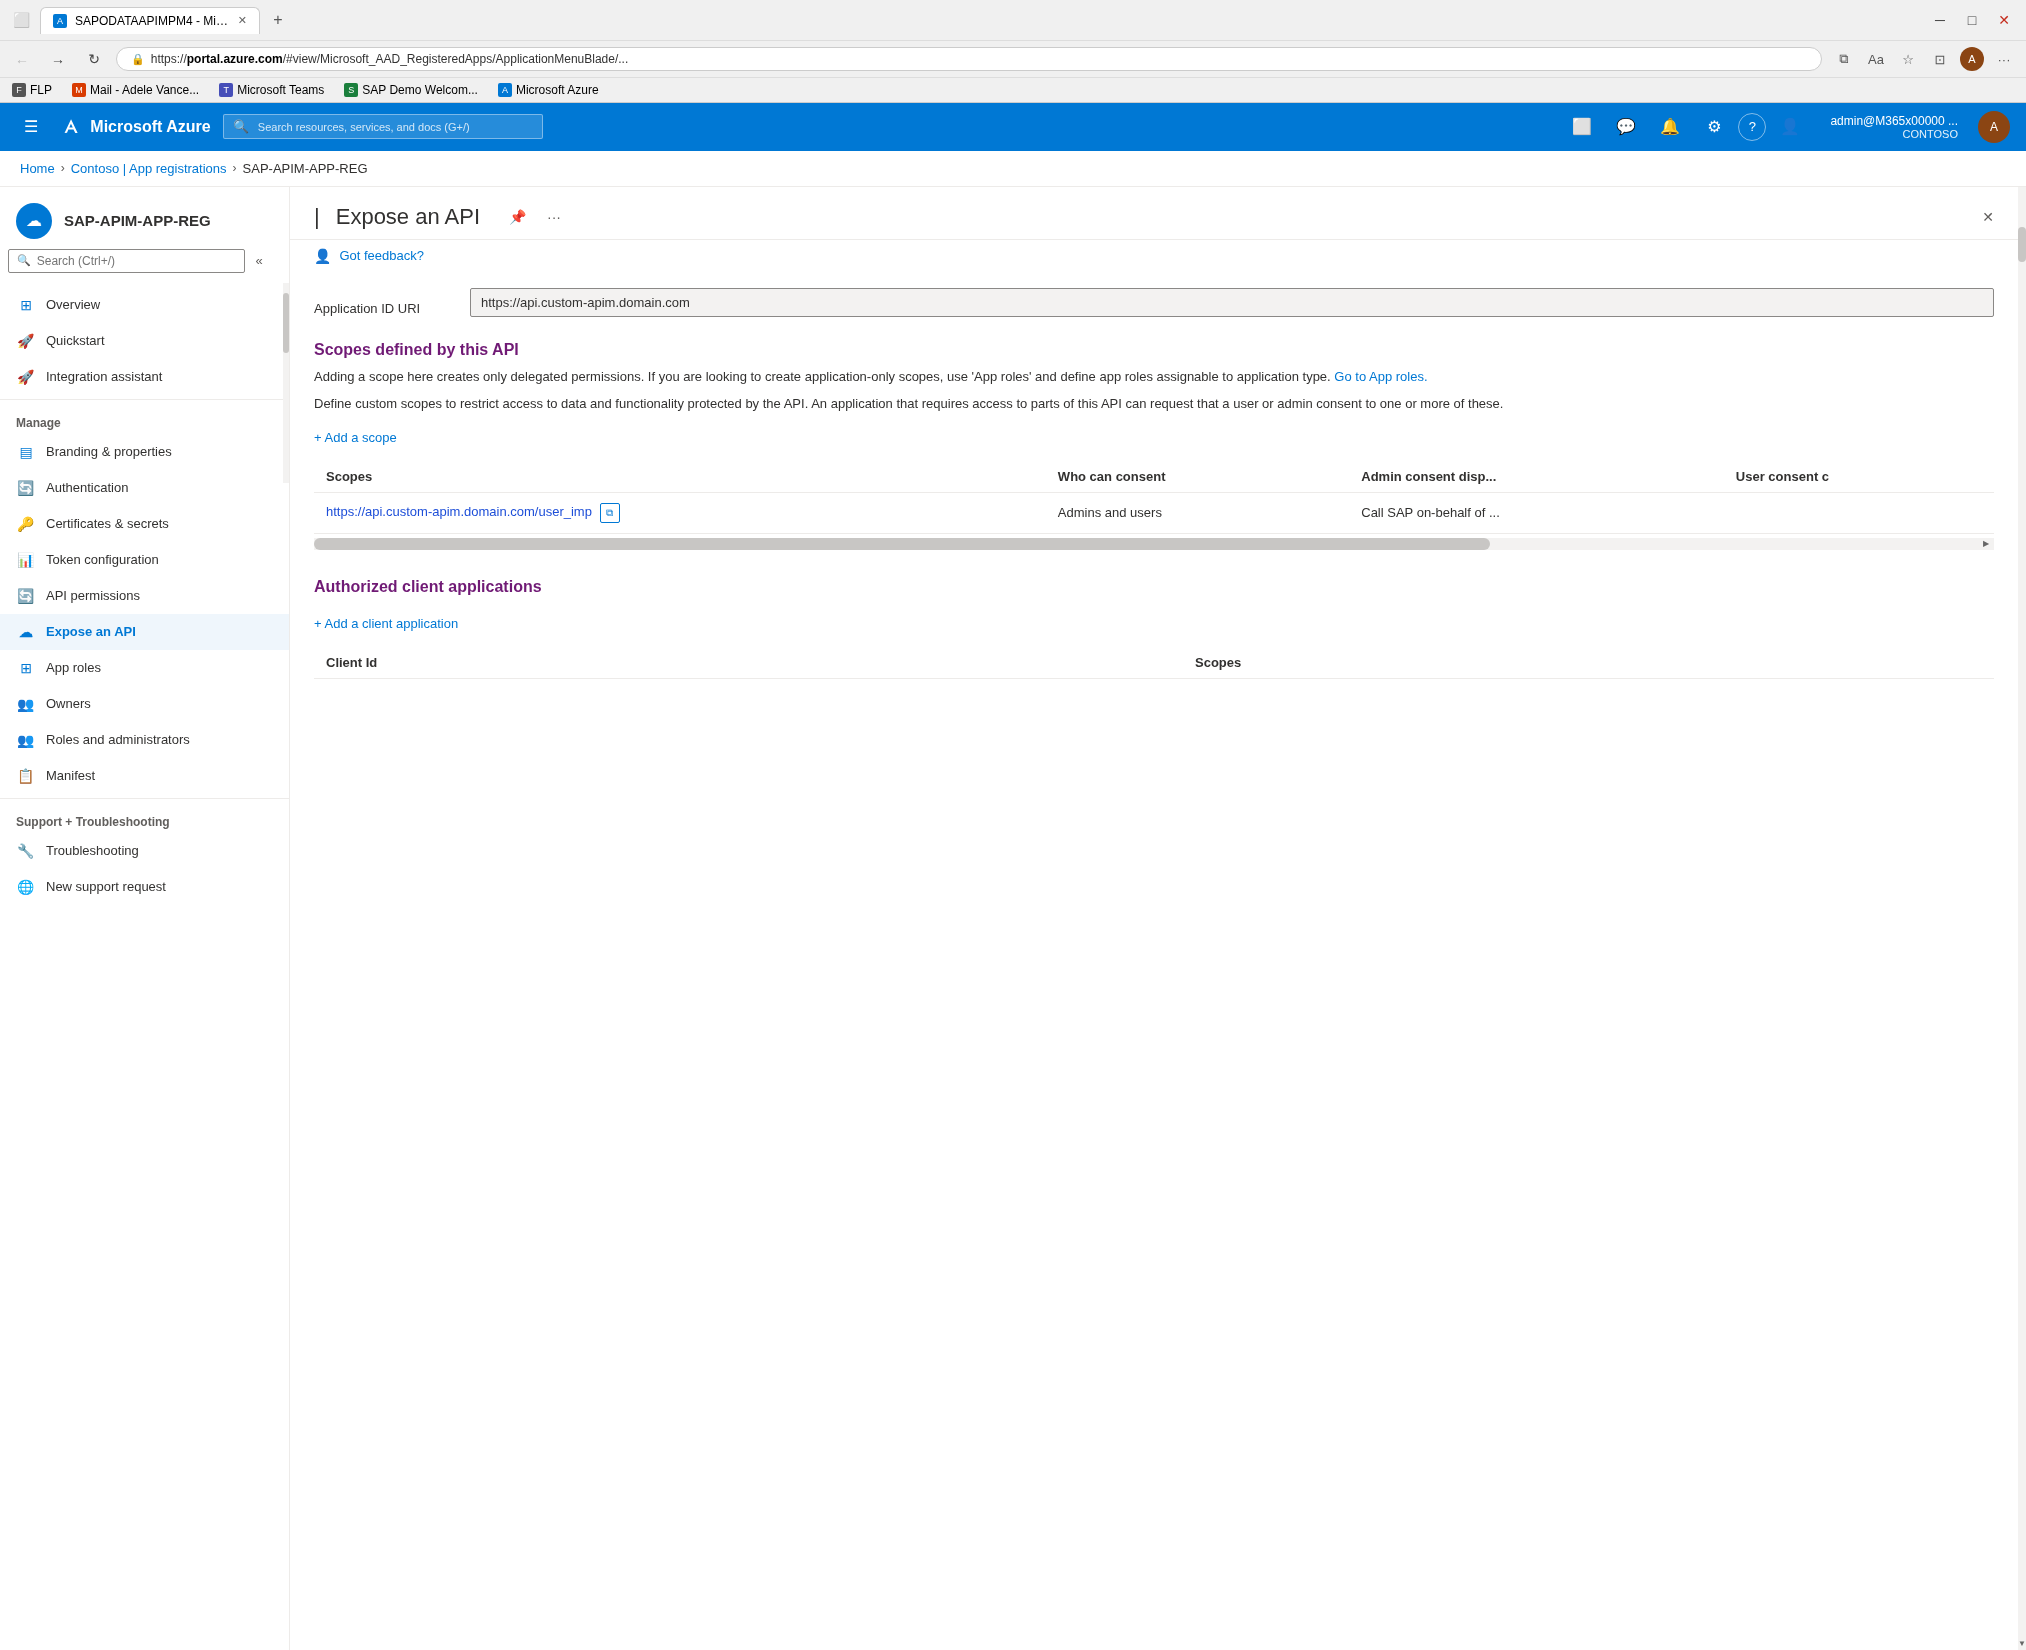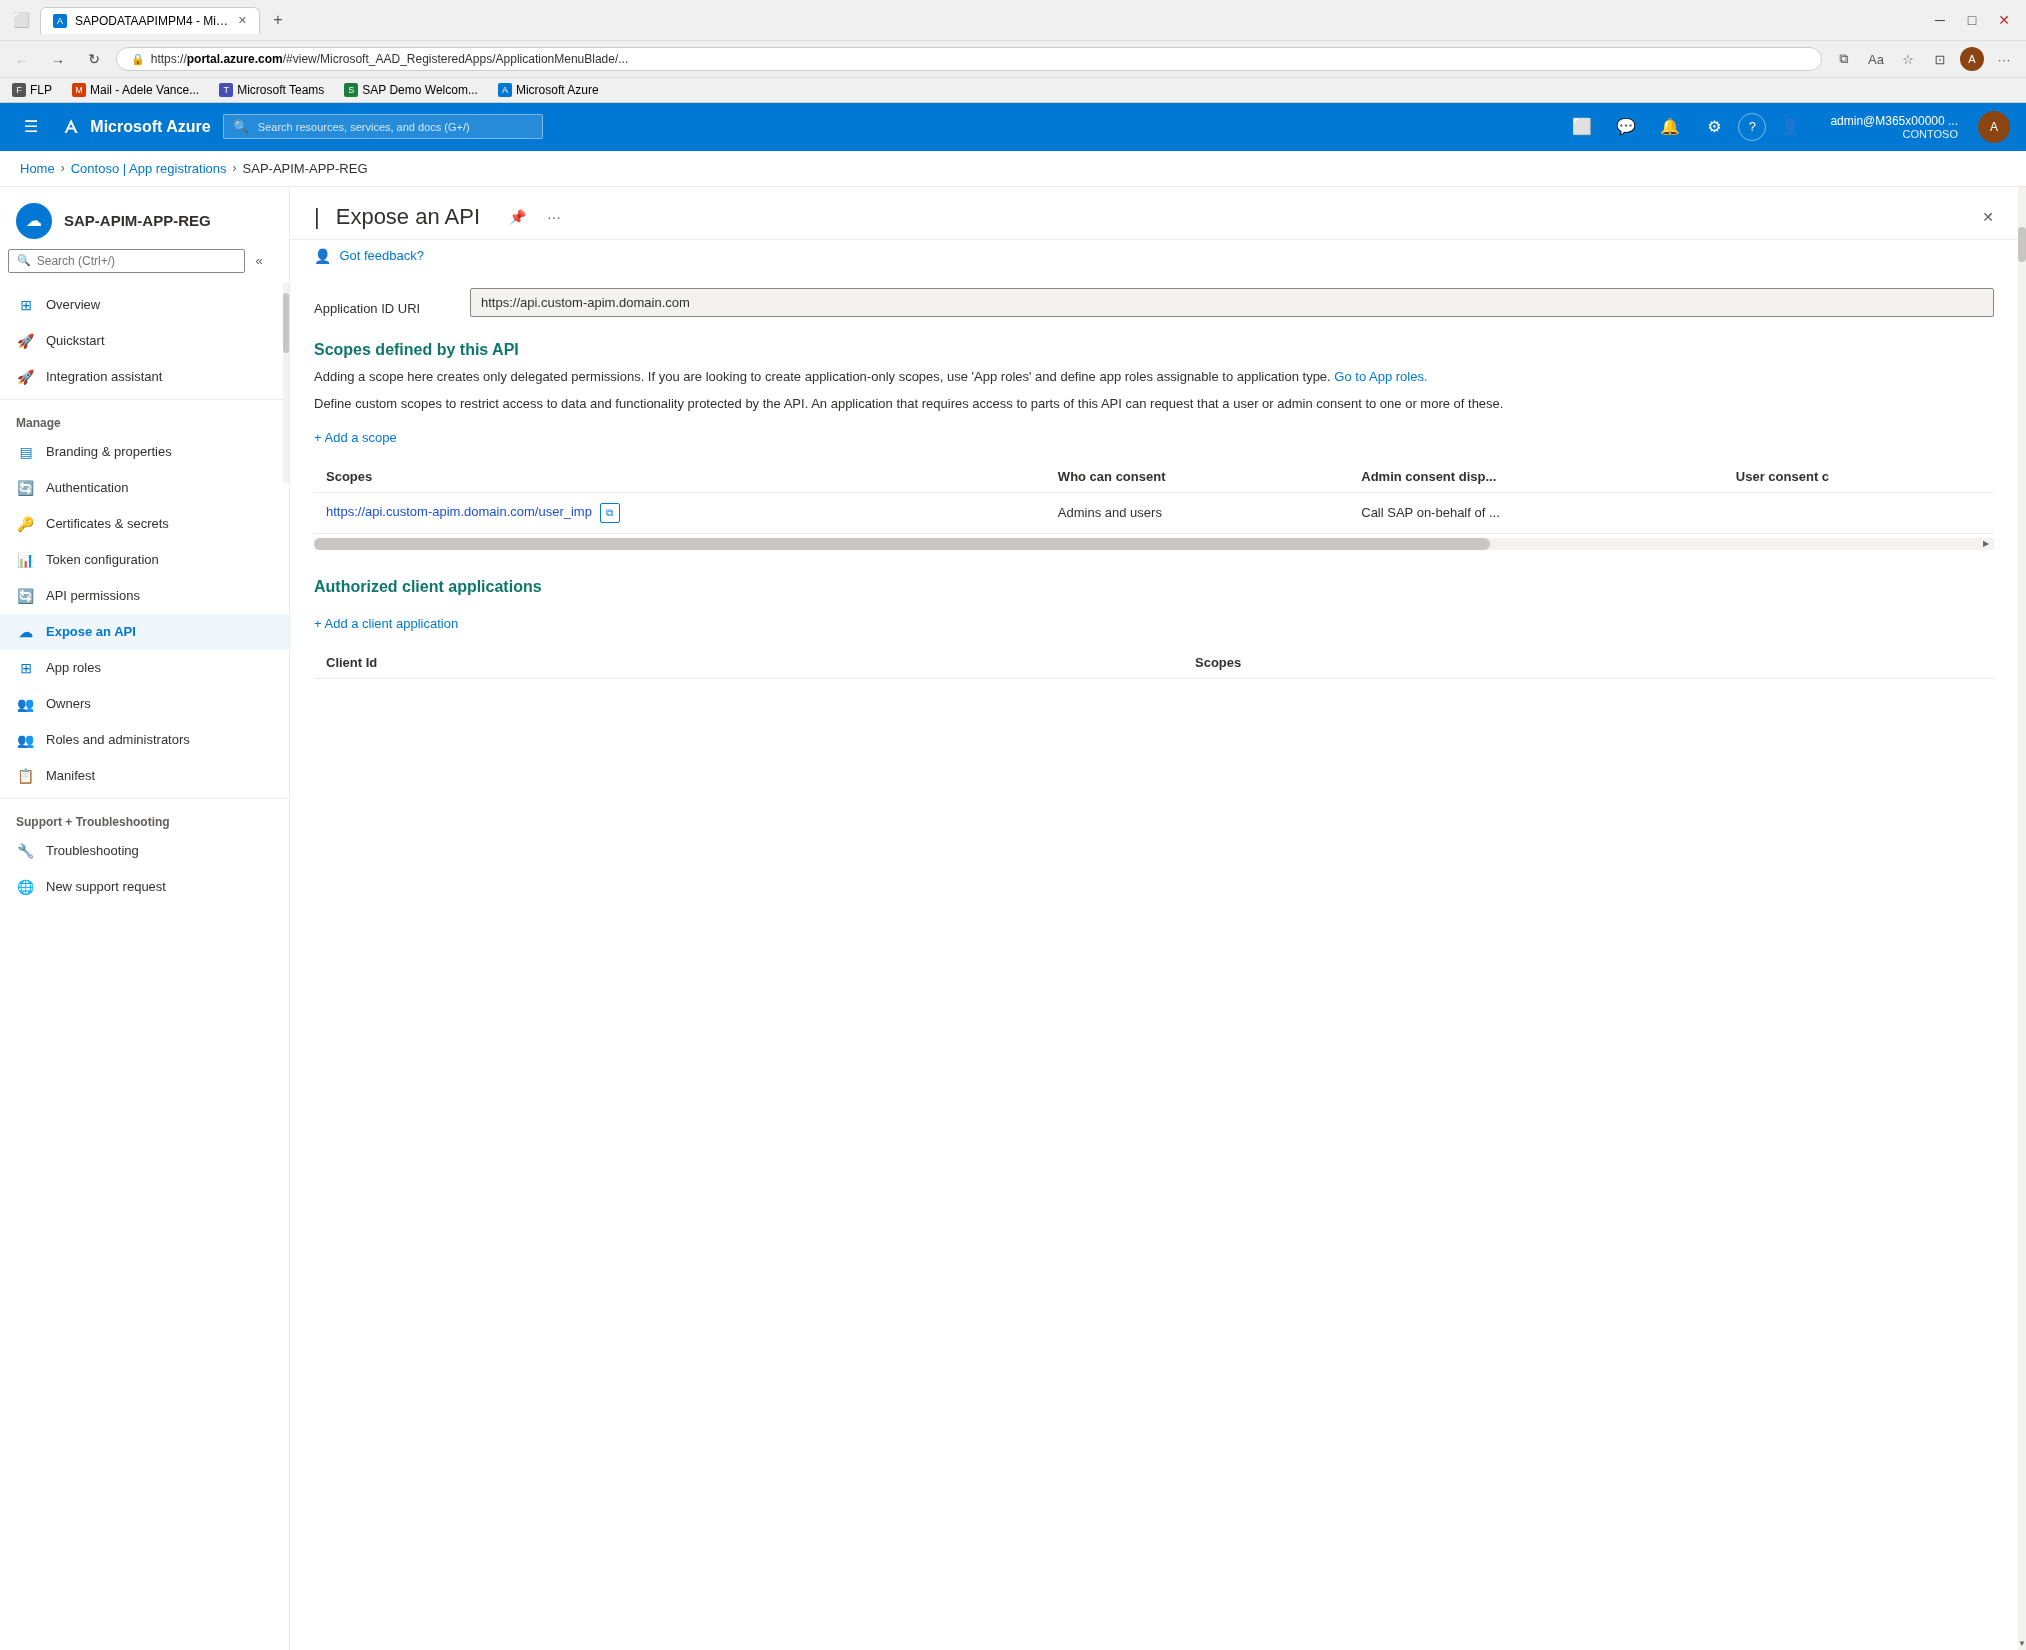--- a/index.html
+++ b/index.html
@@ -84,21 +84,21 @@
     .feedback-icon { font-size: 14px; }
 
     
     .content-body { padding: 16px 24px; flex: 1; }
     
     .field-row { display: flex; align-items: center; gap: 16px; margin-bottom: 24px; }
     .field-label { font-size: 13px; color: #323130; width: 140px; flex-shrink: 0; margin-top: 12px; }
     .field-input { flex: 1; border: 1px solid #8a8886; border-radius: 2px; padding: 6px 10px; font-size: 13px; color: #323130; background: white; min-width: 0; }
     .field-input.readonly { background: #f3f2f1; }
 
-    .section-title { font-size: 16px; font-weight: 600; color: #0f766e; margin-bottom: 8px; margin-top: 8px; }
+    .section-title { font-size: 16px; font-weight: 600; color: #701a75; margin-bottom: 8px; margin-top: 8px; }
     .section-desc { font-size: 13px; color: #323130; line-height: 1.5; margin-bottom: 8px; }
     .section-desc a { color: #0078d4; text-decoration: none; }
 
     .add-btn { display: flex; align-items: center; gap: 6px; color: #0078d4; font-size: 13px; cursor: pointer; padding: 8px 0; margin-bottom: 8px; background: none; border: none; }
 
     
     .data-table { width: 100%; border-collapse: collapse; font-size: 13px; }
     .data-table th { padding: 8px 12px; text-align: left; font-weight: 600; color: #323130; border-bottom: 1px solid #edebe9; background: white; font-size: 13px; }
     .data-table td { padding: 10px 12px; border-bottom: 1px solid #edebe9; color: #323130; }
     .cell-link { color: #1d4ed8; text-decoration: none; }

